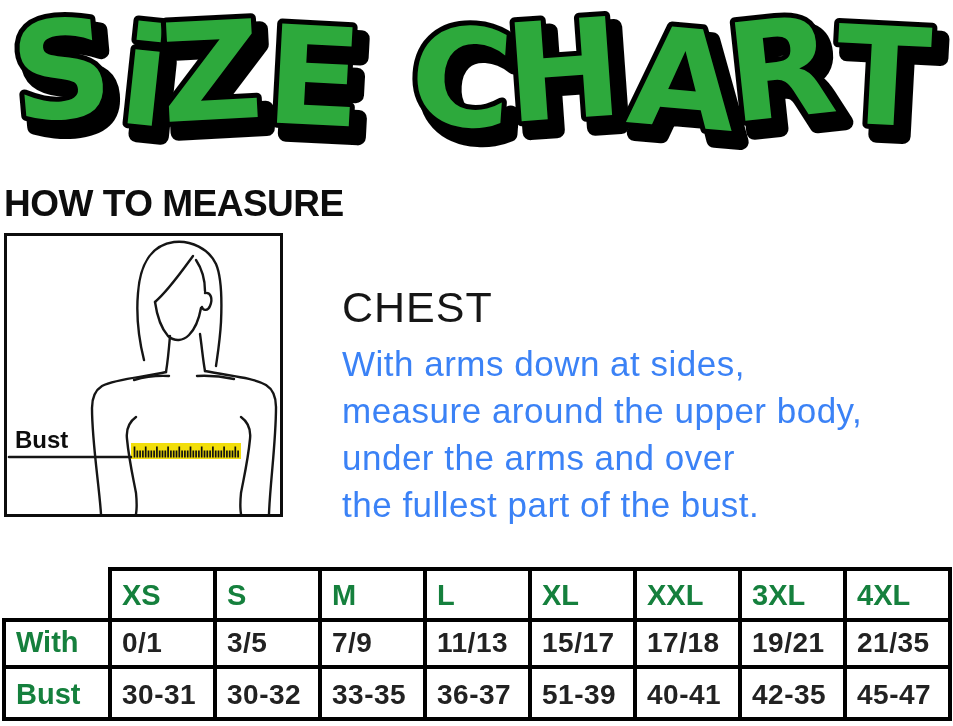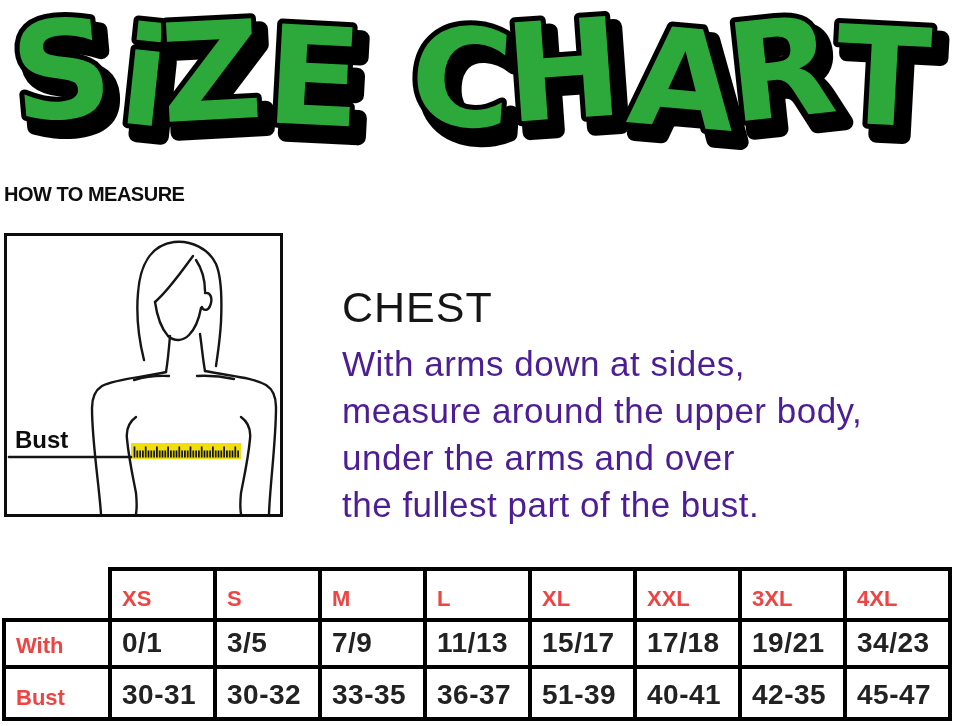--- a/index.html
+++ b/index.html
@@ -16,21 +16,21 @@
   .title-svg{position:absolute;left:0;top:0;}
   .title-svg text{
     font-family:"DejaVu Sans", sans-serif;
     font-weight:bold;
     font-size:136px;
   }
 
   
   .htm-heading{
     position:absolute;left:4px;top:183px;
-    font-size:20px;font-weight:bold;letter-spacing:-0.5px;
+    font-size:37px;font-weight:bold;letter-spacing:-0.5px;
     color:#0d0d0d;
   }
 
   
   .figure-box{
     position:absolute;left:4px;top:233px;
     width:279px;height:284px;
     border:3px solid #0d0d0d;
     box-sizing:border-box;
     background:#fff;
@@ -42,37 +42,37 @@
   }
 
   
   .chest-section{position:absolute;left:342px;top:284px;}
   .chest-heading{
     font-size:43px;font-weight:400;letter-spacing:1px;
     color:#161616;line-height:46px;margin-bottom:10px;
   }
   .chest-line{
     font-size:35px;font-weight:400;letter-spacing:0.5px;
-    color:#4c1d95;line-height:47px;white-space:nowrap;
+    color:#3b82f6;line-height:47px;white-space:nowrap;
   }
 
   
   .size-table{
     position:absolute;left:2px;top:567px;
     width:946px;
     border-collapse:collapse;table-layout:fixed;
   }
   .size-table td,.size-table th{
     border:4px solid #000;
     text-align:left;vertical-align:bottom;
     padding:0 0 6px 10px;
     overflow:hidden;white-space:nowrap;
   }
   .size-table td.empty{border:none;background:transparent;}
-  .size-table th{font-weight:bold;font-size:22px;color:#ef4444;}
+  .size-table th{font-weight:bold;font-size:29px;color:#15803d;}
   .size-table td.val{font-weight:bold;font-size:28px;letter-spacing:0.5px;color:#222;}
   tr.r-head{height:51px;}
   tr.r-size{height:47px;}
   tr.r-bust{height:52px;}
 </style>
 </head>
 <body>
 
 <div class="canvas">
 
@@ -189,21 +189,21 @@
     </tr>
     <tr class="r-size">
       <th>With</th>
       <td class="val">0/1</td>
       <td class="val">3/5</td>
       <td class="val">7/9</td>
       <td class="val">11/13</td>
       <td class="val">15/17</td>
       <td class="val">17/18</td>
       <td class="val">19/21</td>
-      <td class="val">34/23</td>
+      <td class="val">21/35</td>
     </tr>
     <tr class="r-bust">
       <th>Bust</th>
       <td class="val">30-31</td>
       <td class="val">30-32</td>
       <td class="val">33-35</td>
       <td class="val">36-37</td>
       <td class="val">51-39</td>
       <td class="val">40-41</td>
       <td class="val">42-35</td>

